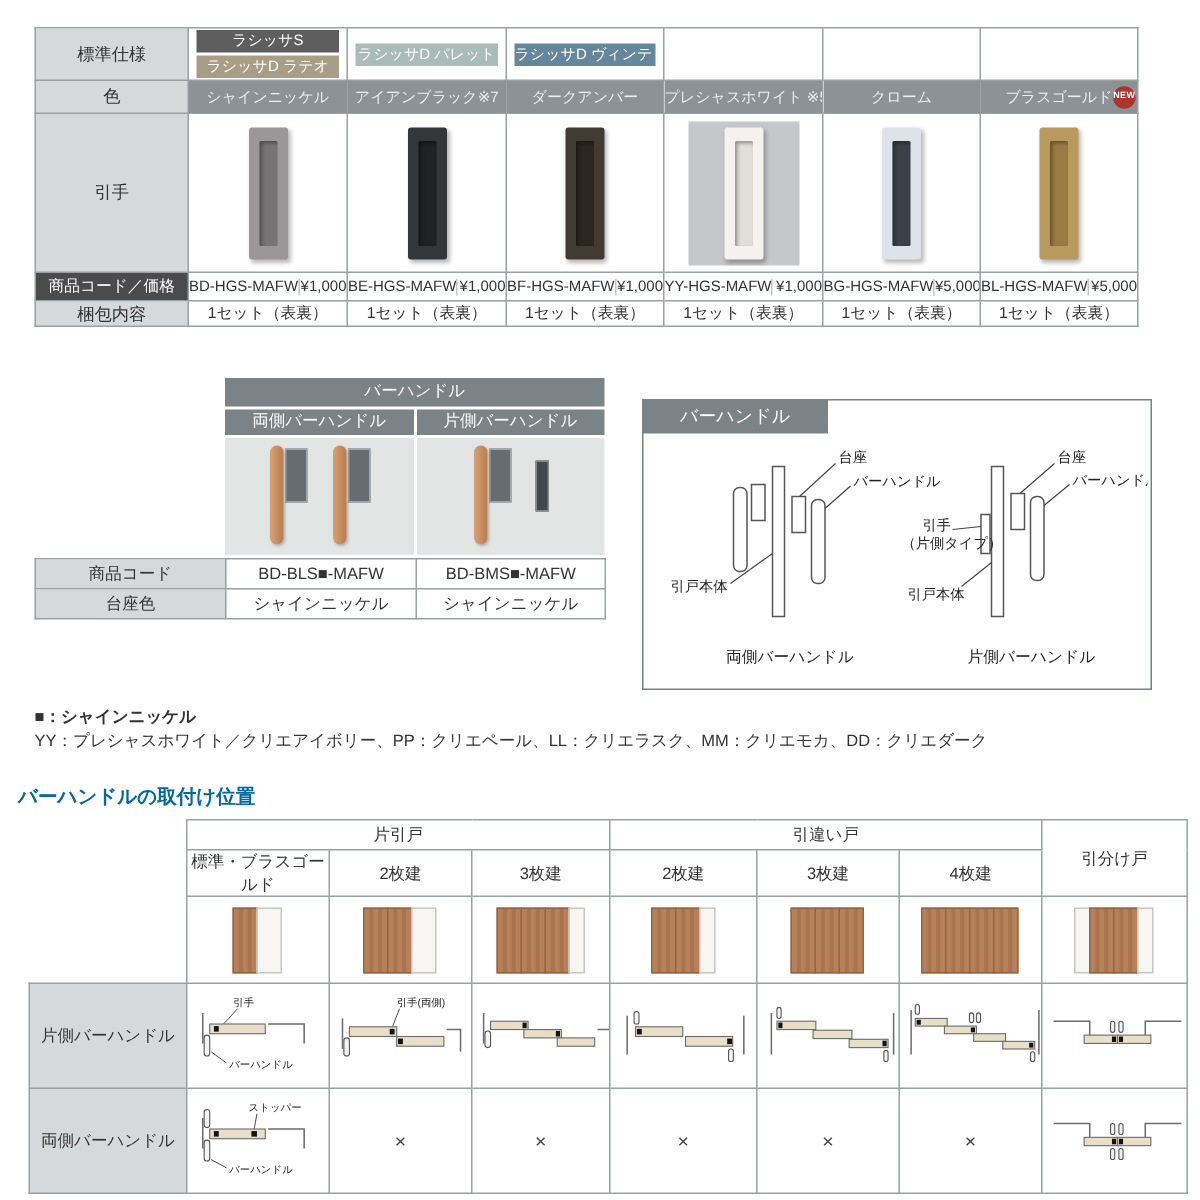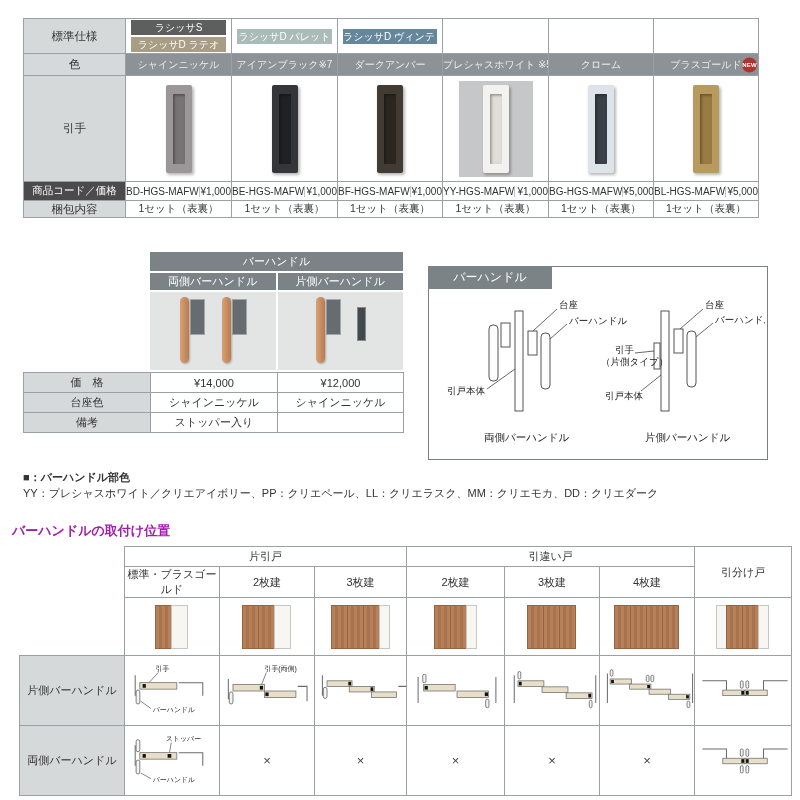--- a/index.html
+++ b/index.html
@@ -56,21 +56,21 @@
   .diag-svg .cap{font-size:10.5px}
   .diag-svg .ln{stroke:#444;stroke-width:.8}
   .diag-svg .pnl{fill:#fff;stroke:#555;stroke-width:1}
   .diag-svg .barf{fill:#fdfdfd;stroke:#555;stroke-width:1}
 
   
   .note1{left:23px;top:470px;font-size:11px;font-weight:bold}
   .note2{left:23px;top:486px;font-size:11px}
 
   
-  .mount-title{left:12px;top:522px;font-size:13px;font-weight:bold;color:#a21caf}
+  .mount-title{left:12px;top:522px;font-size:13px;font-weight:bold;color:#0369a1}
   .mount-table{left:19px;top:546px;width:772px}
   .mount-table th{font-size:11px;text-align:center;background:#fff}
   .mount-table .row-label{background:var(--label-gray);font-size:11px;text-align:center}
   .ghost{border:none !important;background:#fff}
   .cross{text-align:center;font-size:13px;color:#444}
   .r-h1{height:20px}.r-h2{height:22px}.r-img{height:58px}.r-d{height:70px}
   .door-img{display:flex;align-items:center;justify-content:center;height:100%}
   .leaf{width:15px;height:42px;border:1px solid #96653f;margin-left:-1px;
         background:repeating-linear-gradient(90deg,#b5805a 0,#b5805a 3px,#a9734e 3px,#a9734e 6px)}
   .leaf.pale{background:#f7f6f3;border-color:#c6c6c3}
@@ -255,34 +255,29 @@
   </div>
 </div>
 
 <table class="abs mid-table">
   <colgroup>
       <col style="width:127px">
       <col style="width:127px">
       <col style="width:126px">
     </colgroup>
   <tbody>
-  <tr>
-    <th class="lbl">価　格</th>
-    <td>¥14,000</td>
-    <td>¥12,000</td>
+      <tr>
+    <th class="lbl">商品コード</th>
+    <td>BD-BLS■-MAFW</td>
+    <td>BD-BMS■-MAFW</td>
   </tr>
   <tr>
     <th class="lbl">台座色</th>
     <td>シャインニッケル</td>
     <td>シャインニッケル</td>
-  </tr>
-  <tr>
-    <th class="lbl">備考</th>
-    <td>ストッパー入り</td>
-    <td></td>
   </tr>
 </tbody>
   </table>
 
 <div class="abs diag-box">
   <div class="diag-tab">バーハンドル</div>
   <svg class="diag-svg" width="336" height="162" viewBox="0 0 336 162">
 
     <rect class="pnl" x="86" y="18" width="8" height="100"></rect>
     <rect class="barf" x="60" y="32" width="9" height="56" rx="4"></rect>
@@ -307,21 +302,21 @@
     <text x="286" y="30">バーハンドル</text>
     <line class="ln" x1="206" y1="60" x2="225" y2="58"></line>
     <text x="186" y="60">引手</text>
     <text x="172" y="72">（片側タイプ）</text>
     <line class="ln" x1="212" y1="98" x2="232" y2="82"></line>
     <text x="176" y="106">引戸本体</text>
     <text class="cap" x="216" y="148">片側バーハンドル</text>
   </svg>
 </div>
 
-<div class="abs note1">■：バーハンドル部色</div>
+<div class="abs note1">■：シャインニッケル</div>
 <div class="abs note2">YY：プレシャスホワイト／クリエアイボリー、PP：クリエペール、LL：クリエラスク、MM：クリエモカ、DD：クリエダーク</div>
 
 <div class="abs mount-title">バーハンドルの取付け位置</div>
 
 <table class="abs mount-table">
   <colgroup>
       <col style="width:105px">
       <col style="width:95px">
       <col style="width:95px">
       <col style="width:92px">

